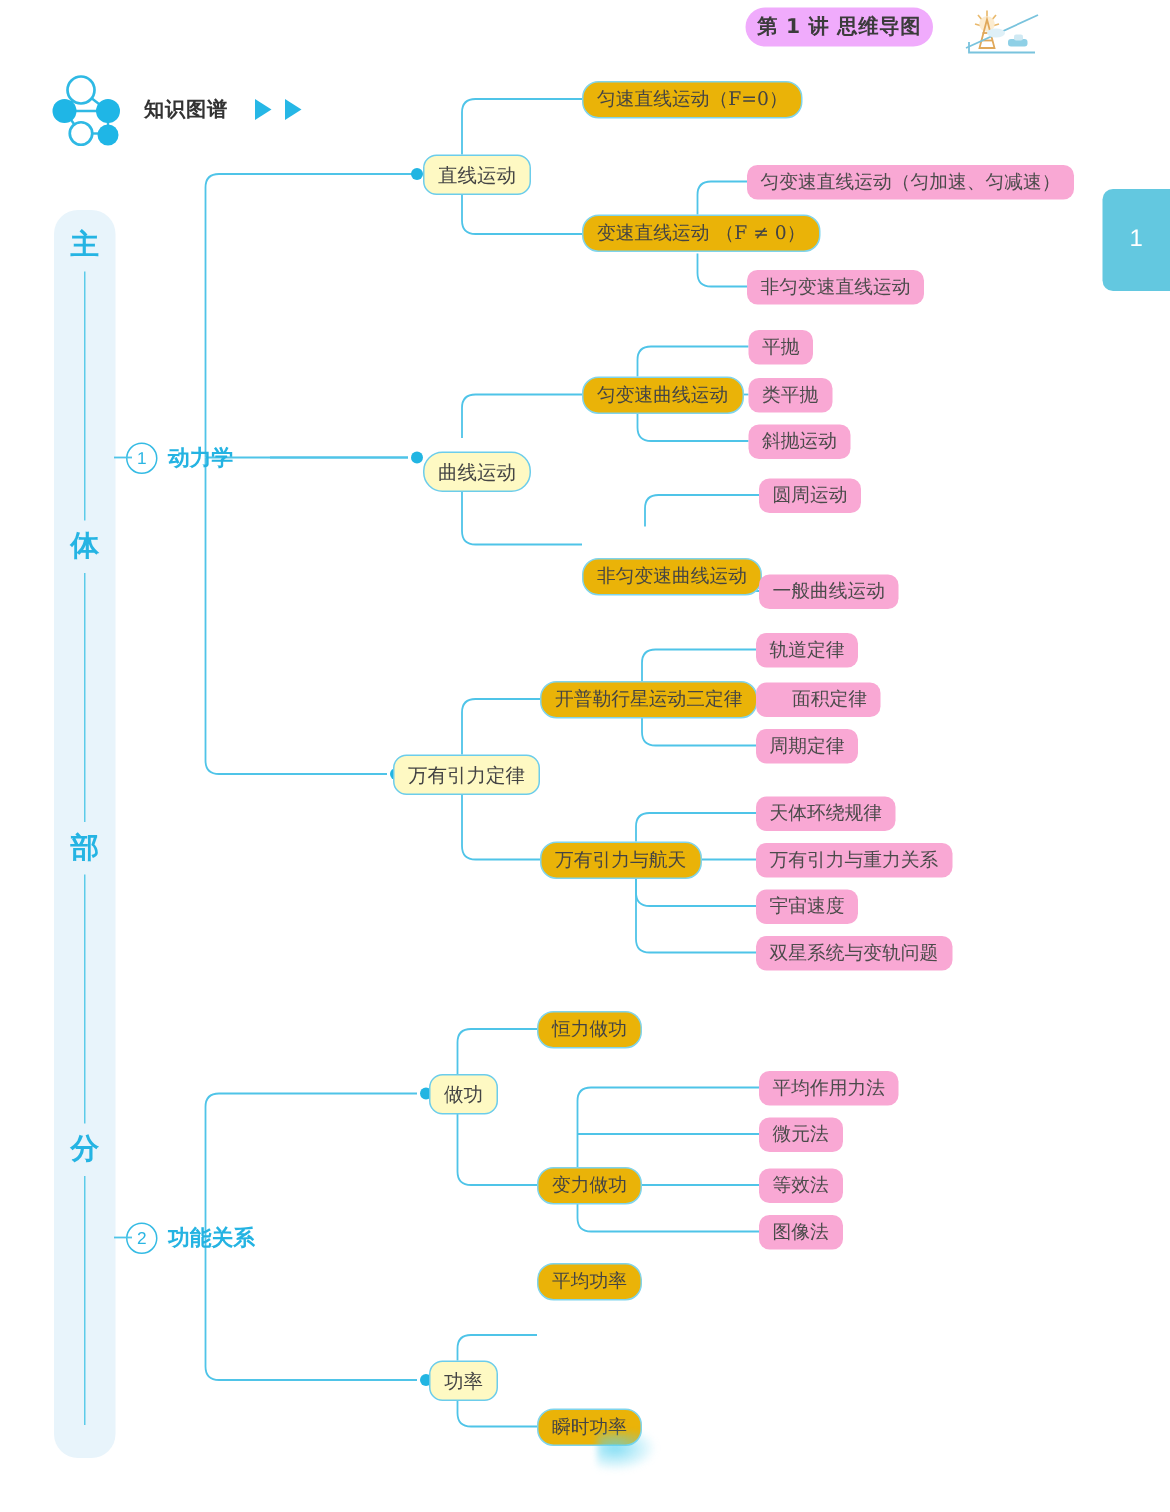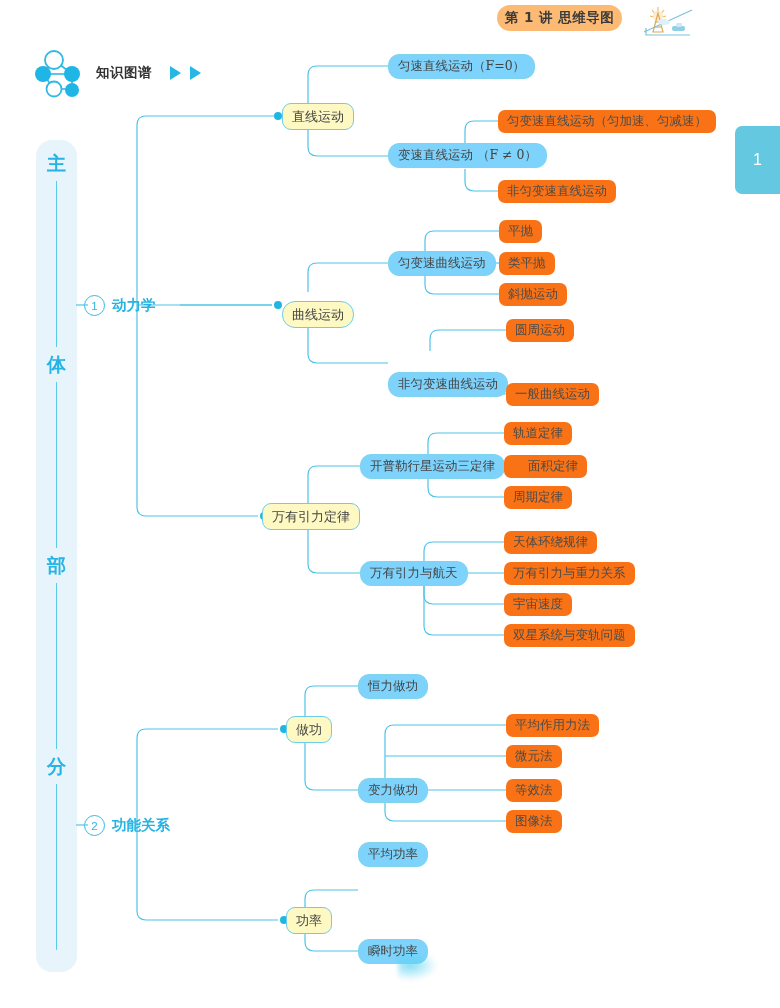--- a/index.html
+++ b/index.html
@@ -6,21 +6,21 @@
   body{
     width:780px;height:1008px;background:#ffffff;position:relative;
     font-family:"Liberation Sans","DejaVu Sans",sans-serif;
     overflow:hidden;
   }
   .stage{position:absolute;left:0;top:0;width:780px;height:1008px;}
 
   
   .hdr-badge{
     position:absolute;left:497px;top:5px;width:125px;height:26px;
-    background:#fdba74;border-radius:13px;
+    background:#f0abfc;border-radius:13px;
     display:flex;align-items:center;justify-content:center;
     color:#3b3b3b;font-size:13.5px;letter-spacing:.5px;
     font-family:"DejaVu Sans","Liberation Sans",sans-serif;font-weight:bold;
   }
   .hdr-illus{position:absolute;left:640px;top:2px;width:56px;height:42px;}
 
   
   .logo{position:absolute;left:32px;top:48px;width:62px;height:52px;}
   .logo-title{
     position:absolute;left:96px;top:64px;
@@ -67,26 +67,26 @@
     white-space:nowrap;color:#4a4a4a;
     font-family:"DejaVu Serif","Liberation Serif",serif;
   }
   
   .n2{
     border:1.3px solid #6ccdeb;border-radius:9px;background:#fef9c3;
     height:27px;padding:0 9px;font-size:13px;color:#444;
   }
   
   .n3{
-    border:1.3px solid #7fd4ec;border-radius:11px;background:#7dd3fc;
+    border:1.3px solid #7fd4ec;border-radius:11px;background:#eab308;
     height:25px;padding:0 9px;font-size:12.5px;color:#444;
   }
   
   .n4{
-    background:#f97316;border-radius:7px;height:23px;padding:0 9px;
+    background:#f9a8d4;border-radius:7px;height:23px;padding:0 9px;
     font-size:12.5px;color:#4b4b4b;
   }
   
   .branch{
     position:absolute;display:flex;align-items:center;gap:7px;
     color:#24b3e2;font-weight:bold;font-size:14.5px;
     font-family:"DejaVu Sans","Liberation Sans",sans-serif;
   }
   .bnum{
     width:19px;height:19px;border:1.4px solid #35bbe4;border-radius:50%;

